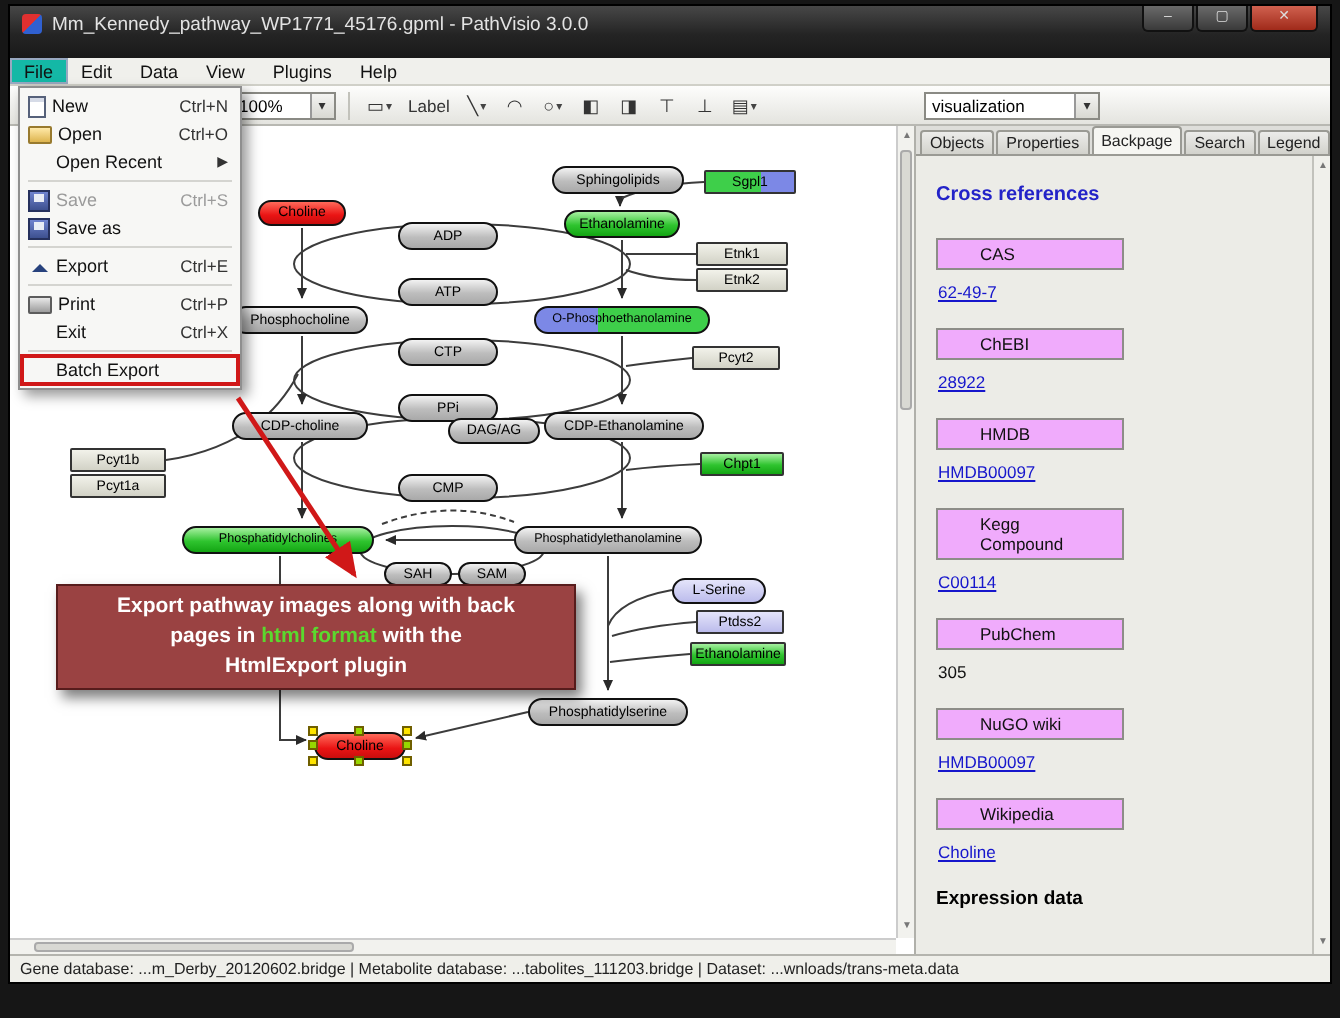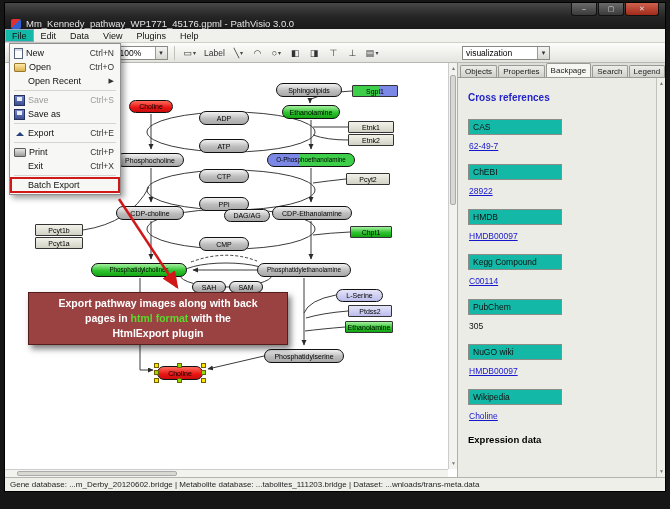--- a/index.html
+++ b/index.html
@@ -1,19 +1,19 @@
 <!DOCTYPE html>
 <html><head>
 <meta charset="utf-8">
 <style>
 *{margin:0;padding:0;box-sizing:border-box}
 html,body{width:670px;height:509px}
 body{background:#161616;font-family:"Liberation Sans",sans-serif;position:relative;overflow:hidden}
 .window{position:absolute;left:4px;top:2px;width:662px;height:490px;background:#eeeeea;border:1px solid #000;display:flex;flex-direction:column}
-.titlebar{height:26px;background:linear-gradient(#474747,#242424 55%,#191919);display:flex;align-items:flex-end;padding:4px 4px 0 6px;color:#e3e3e3;font-size:9.5px;position:relative;flex:none}
+.titlebar{height:26px;background:linear-gradient(#474747,#242424 55%,#191919);display:flex;align-items:flex-start;padding:4px 4px 0 6px;color:#e3e3e3;font-size:9.5px;position:relative;flex:none}
 .app-icon{width:10px;height:10px;margin-right:5px;background:linear-gradient(135deg,#e03030 50%,#3060d0 50%);border-radius:2px;flex:none}
 .title-text{white-space:nowrap;overflow:hidden}
 .win-controls{position:absolute;right:6px;top:0;display:flex}
 .win-btn{width:26px;height:13px;margin-left:1px;background:linear-gradient(#6a6a6a,#3a3a3a);border:1px solid #111;border-top:none;border-radius:0 0 3px 3px;color:#ddd;font-size:7px;line-height:11px;text-align:center;cursor:pointer}
 .win-btn.close{width:34px;background:linear-gradient(#d0614f,#a02a1a)}
 .menubar{height:14px;background:#f0f0ec;border-bottom:1px solid #d0d0c8;display:flex;align-items:stretch;font-size:9px;color:#111;flex:none}
 .menu{padding:1px 7px;display:flex;align-items:center;cursor:pointer}
 .menu.active{background:#14b8a6;border:1px solid #98a8c0;padding:0 6px}
 .toolbar{height:20px;background:linear-gradient(#fdfdfc,#e4e4df);border-bottom:1px solid #b8b8b2;display:flex;align-items:center;padding:0 5px;font-size:9px;gap:3px;flex:none}
 .tsep{width:1px;height:14px;background:#c2c2bb;margin:0 3px}
@@ -60,21 +60,21 @@
 .vscroll .thumb{position:absolute;left:1px;right:1px;top:12px;height:130px;background:#d9d9d3;border:1px solid #aaa;border-radius:2px}
 .hscroll{position:absolute;left:0;right:9px;bottom:0;height:8px;background:#f2f2ee;border-top:1px solid #ccc;z-index:4}
 .hscroll .thumb{position:absolute;top:1px;bottom:1px;left:12px;width:160px;background:#d9d9d3;border:1px solid #aaa;border-radius:2px}
 .sarrow{position:absolute;font-size:5px;color:#777;width:9px;text-align:center;line-height:9px;cursor:pointer}
 .rightpanel{width:207px;background:#ecece7;display:flex;flex-direction:column;position:relative}
 .tabs{display:flex;align-items:flex-end;height:15px;background:#dededa;border-bottom:1px solid #9a9a94;padding-left:2px;gap:1px;flex:none}
 .tab{font-size:8px;padding:1px 4px;background:linear-gradient(#ececea,#d2d2cc);border:1px solid #9a9a94;border-bottom:none;border-radius:2px 2px 0 0;color:#222;cursor:pointer;height:12px;display:flex;align-items:center;white-space:nowrap}
 .tab.active{background:#f6f6f2;height:14px}
 .bp{flex:1;padding:8px 14px 4px 10px;overflow:hidden}
 .bp-title{color:#2323c8;font-weight:bold;font-size:10px;margin:6px 0 16px}
-.xhead{width:94px;background:#14b8a6;border:1px solid #8d8d88;font-size:8.5px;padding:2px 4px;color:#111}
+.xhead{width:94px;background:#f0abfc;border:1px solid #8d8d88;font-size:8.5px;padding:2px 21px;color:#111}
 .xval{font-size:8.5px;color:#1616cc;text-decoration:underline;margin:6px 0 13px 1px;cursor:pointer;width:max-content}
 .xval.plain{color:#111;text-decoration:none;cursor:default}
 .expr{font-size:9.5px;font-weight:bold;margin-top:4px}
 .pscroll{position:absolute;right:0;top:15px;bottom:0;width:9px;background:#f0f0eb;border-left:1px solid #c2c2bc}
 .statusbar{height:14px;background:#efefea;border-top:1px solid #b4b4ae;font-size:8px;color:#222;display:flex;align-items:center;padding:0 5px;white-space:nowrap;overflow:hidden;flex:none}
 .filemenu{position:absolute;left:4px;top:40px;width:112px;background:#f7f7f5;border:1px solid #8f8f8f;box-shadow:3px 3px 6px rgba(0,0,0,.4);z-index:20;padding:2px 1px;font-size:9px}
 .mi{display:flex;align-items:center;height:14px;padding:0 5px 0 3px;color:#111;cursor:pointer}
 .mi .lbl{flex:1;margin-left:3px;white-space:nowrap}
 .mi .sc{color:#333;font-size:8.5px}
 .mi .sub{font-size:7px;color:#333}

